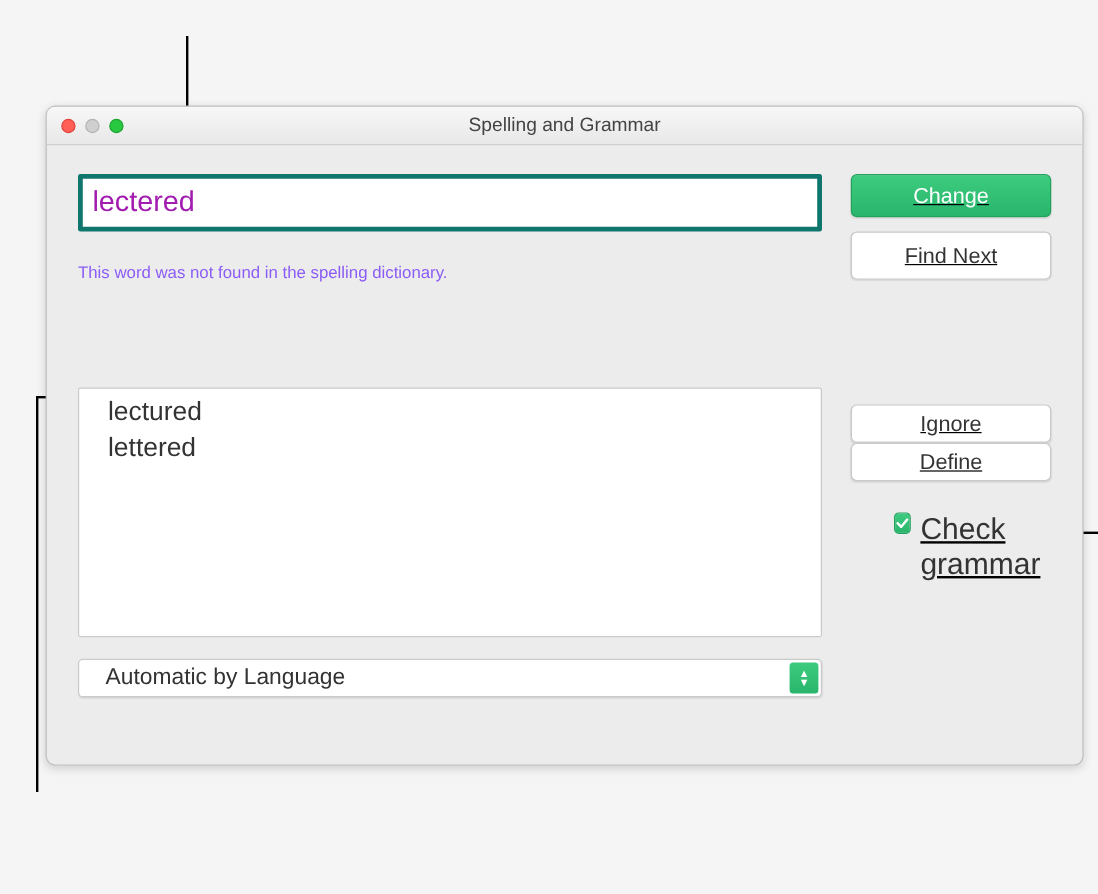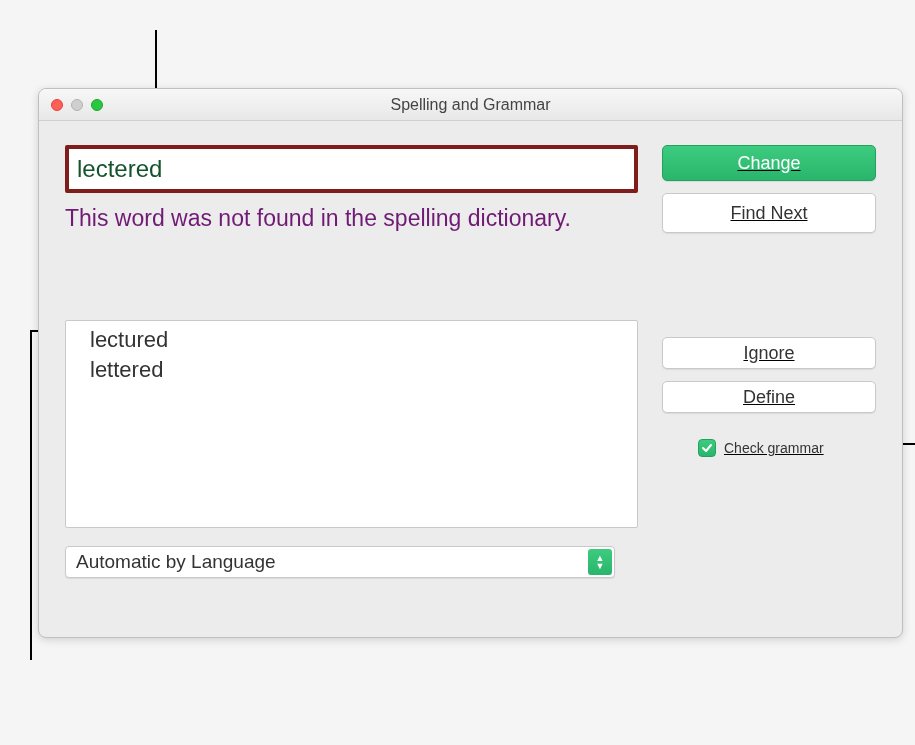--- a/index.html
+++ b/index.html
@@ -105,31 +105,31 @@
     .right-col {
       width: 214px;
       display: flex;
       flex-direction: column;
       text-decoration: underline;
     }
     .word-input {
       width: 100%;
       height: 48px;
       background: #fff;
-      border: 4px solid #7f1d1d;
+      border: 4px solid #0f766e;
       border-radius: 2px;
       font-size: 24px;
-      color: #14532d;
+      color: #a21caf;
       padding: 0 8px;
       outline: none;
     }
     .status-text {
-      font-size: 23px;
-      color: #701a75;
-      margin-top: 12px;
+      font-size: 14px;
+      color: #8b5cf6;
+      margin-top: 26px;
     }
     .spacer1 {
       height: 88px;
     }
     .suggestions {
       background: #fff;
       border: 1px solid #c9c9c9;
       border-radius: 2px;
       height: 208px;
       padding: 4px 24px;
@@ -143,24 +143,24 @@
     }
     .lang-select {
       margin-top: 18px;
       display: flex;
       align-items: center;
       height: 32px;
       background: #fff;
       border: 1px solid #c9c9c9;
       border-radius: 4px;
       position: relative;
-      padding-left: 10px;
+      padding-left: 22px;
       font-size: 19px;
       color: #333;
-      width: 550px;
+      width: 620px;
       box-shadow: 0 1px 1px rgba(0,0,0,0.08);
     }
     .lang-select .arrows {
       position: absolute;
       right: 2px;
       top: 2px;
       bottom: 2px;
       width: 24px;
       background: linear-gradient(#3dcb7f, #29b66c);
       border-radius: 3px;
@@ -195,28 +195,26 @@
     .btn-secondary-top {
       height: 40px;
       margin-top: 12px;
     }
     .gap-big {
       height: 104px;
     }
     .btn-stack {
       display: flex;
       flex-direction: column;
-      gap: 12px;
     }
     .check-row {
       margin-top: 26px;
       display: flex;
-      align-items: center;
       gap: 8px;
-      font-size: 14px;
+      font-size: 25px;
       color: #333;
       padding-left: 36px;
     }
     .chk {
       width: 18px;
       height: 18px;
       background: linear-gradient(#3dcb7f, #29b66c);
       border: 1px solid #23a25e;
       border-radius: 4px;
       display: flex;

